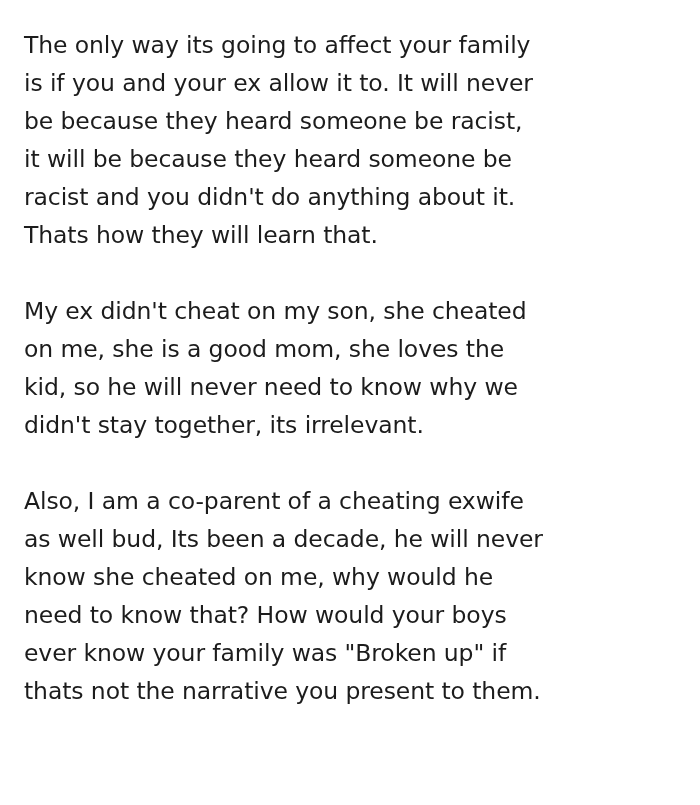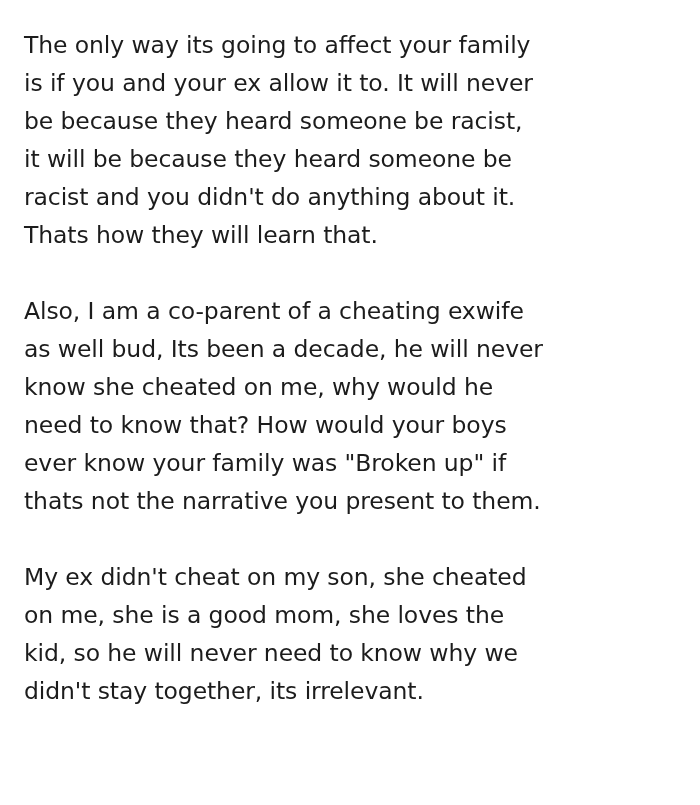--- a/index.html
+++ b/index.html
@@ -34,15 +34,15 @@
   }
   .para + .para {
     margin-top: 38px;
   }
 </style>
 </head>
 <body>
 
 <div class="page">
   <p class="para">The only way its going to affect your family is if you and your ex allow it to. It will never be because they heard someone be racist, it will be because they heard someone be racist and you didn't do anything about it. Thats how they will learn that.</p>
+  <p class="para">My ex didn't cheat on my son, she cheated on me, she is a good mom, she loves the kid, so he will never need to know why we didn't stay together, its irrelevant.</p>
   <p class="para">Also, I am a co-parent of a cheating exwife as well bud, Its been a decade, he will never know she cheated on me, why would he need to know that? How would your boys ever know your family was "Broken up" if thats not the narrative you present to them.</p>
-  <p class="para">My ex didn't cheat on my son, she cheated on me, she is a good mom, she loves the kid, so he will never need to know why we didn't stay together, its irrelevant.</p>
 </div>
 
 </body></html>

